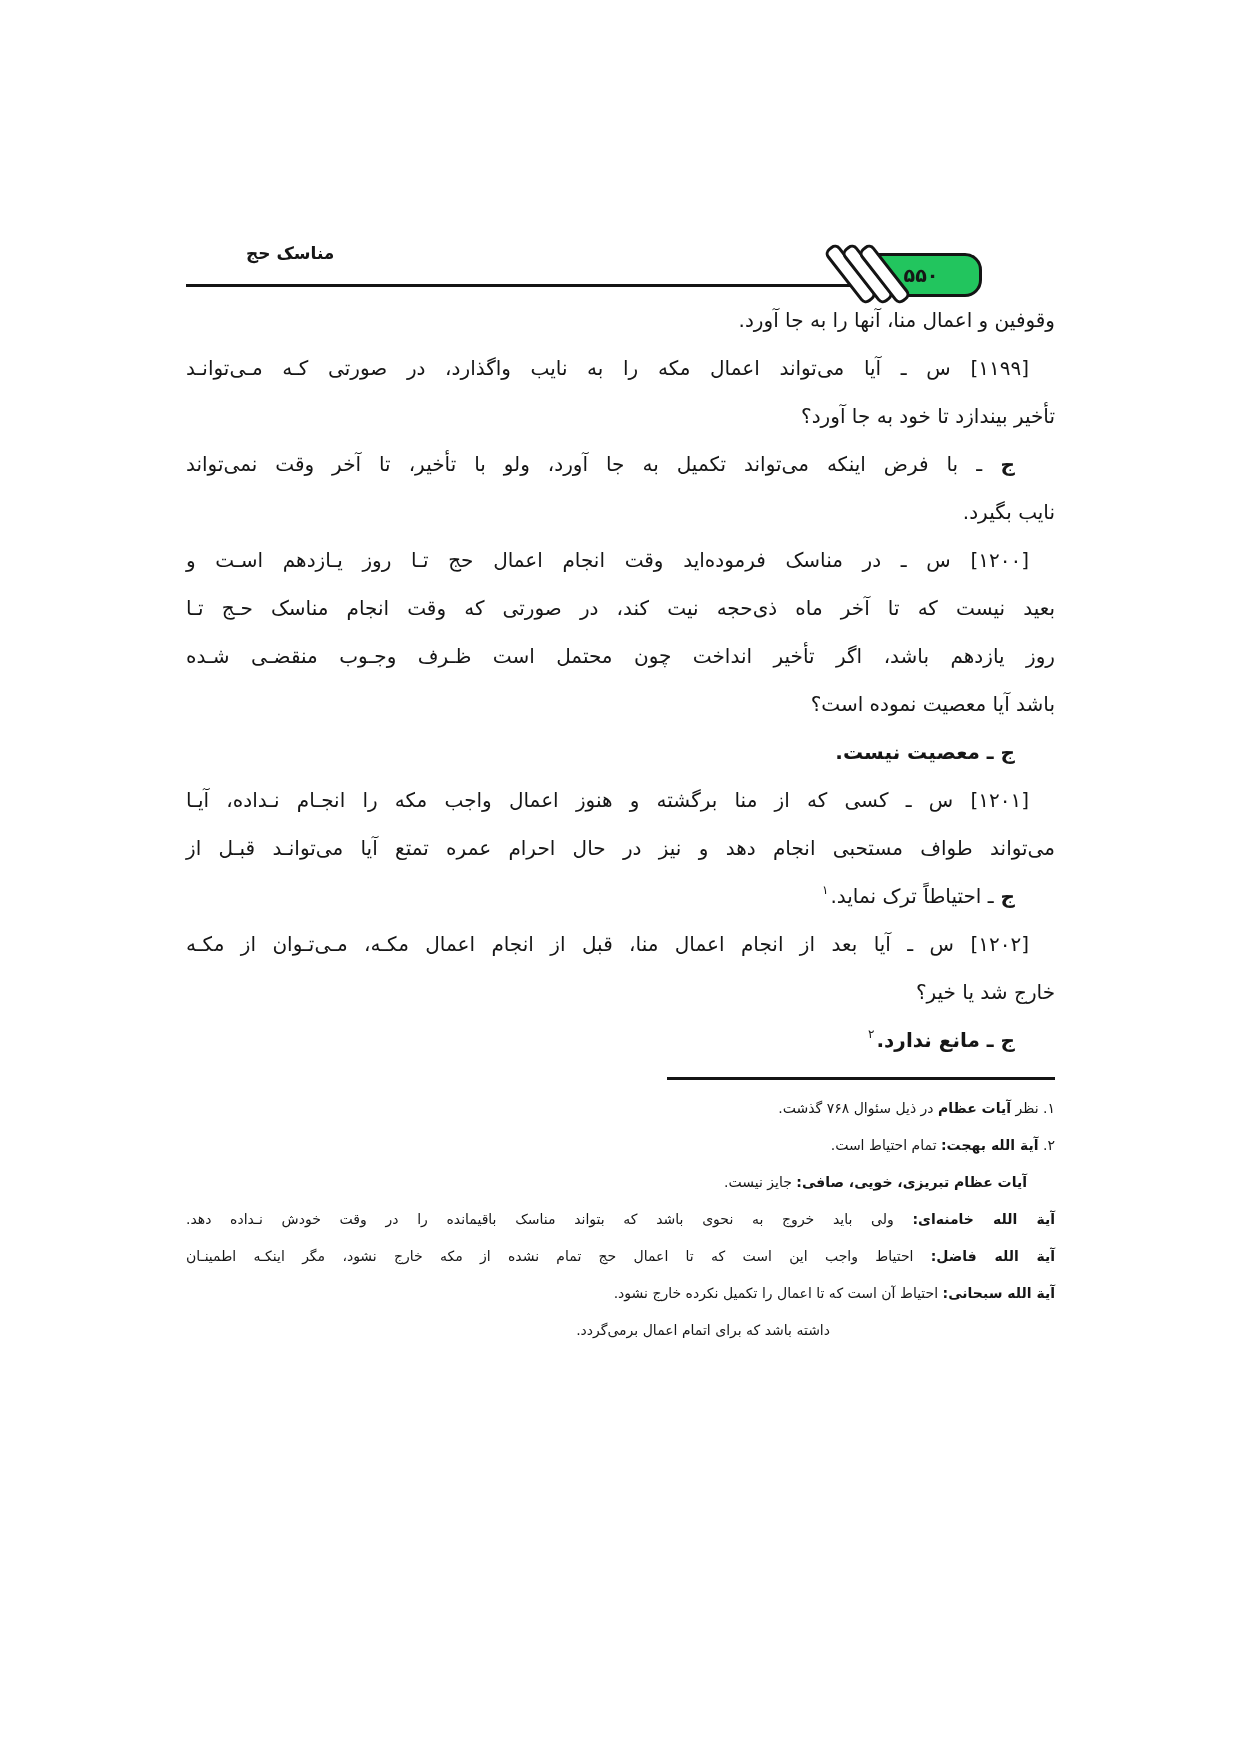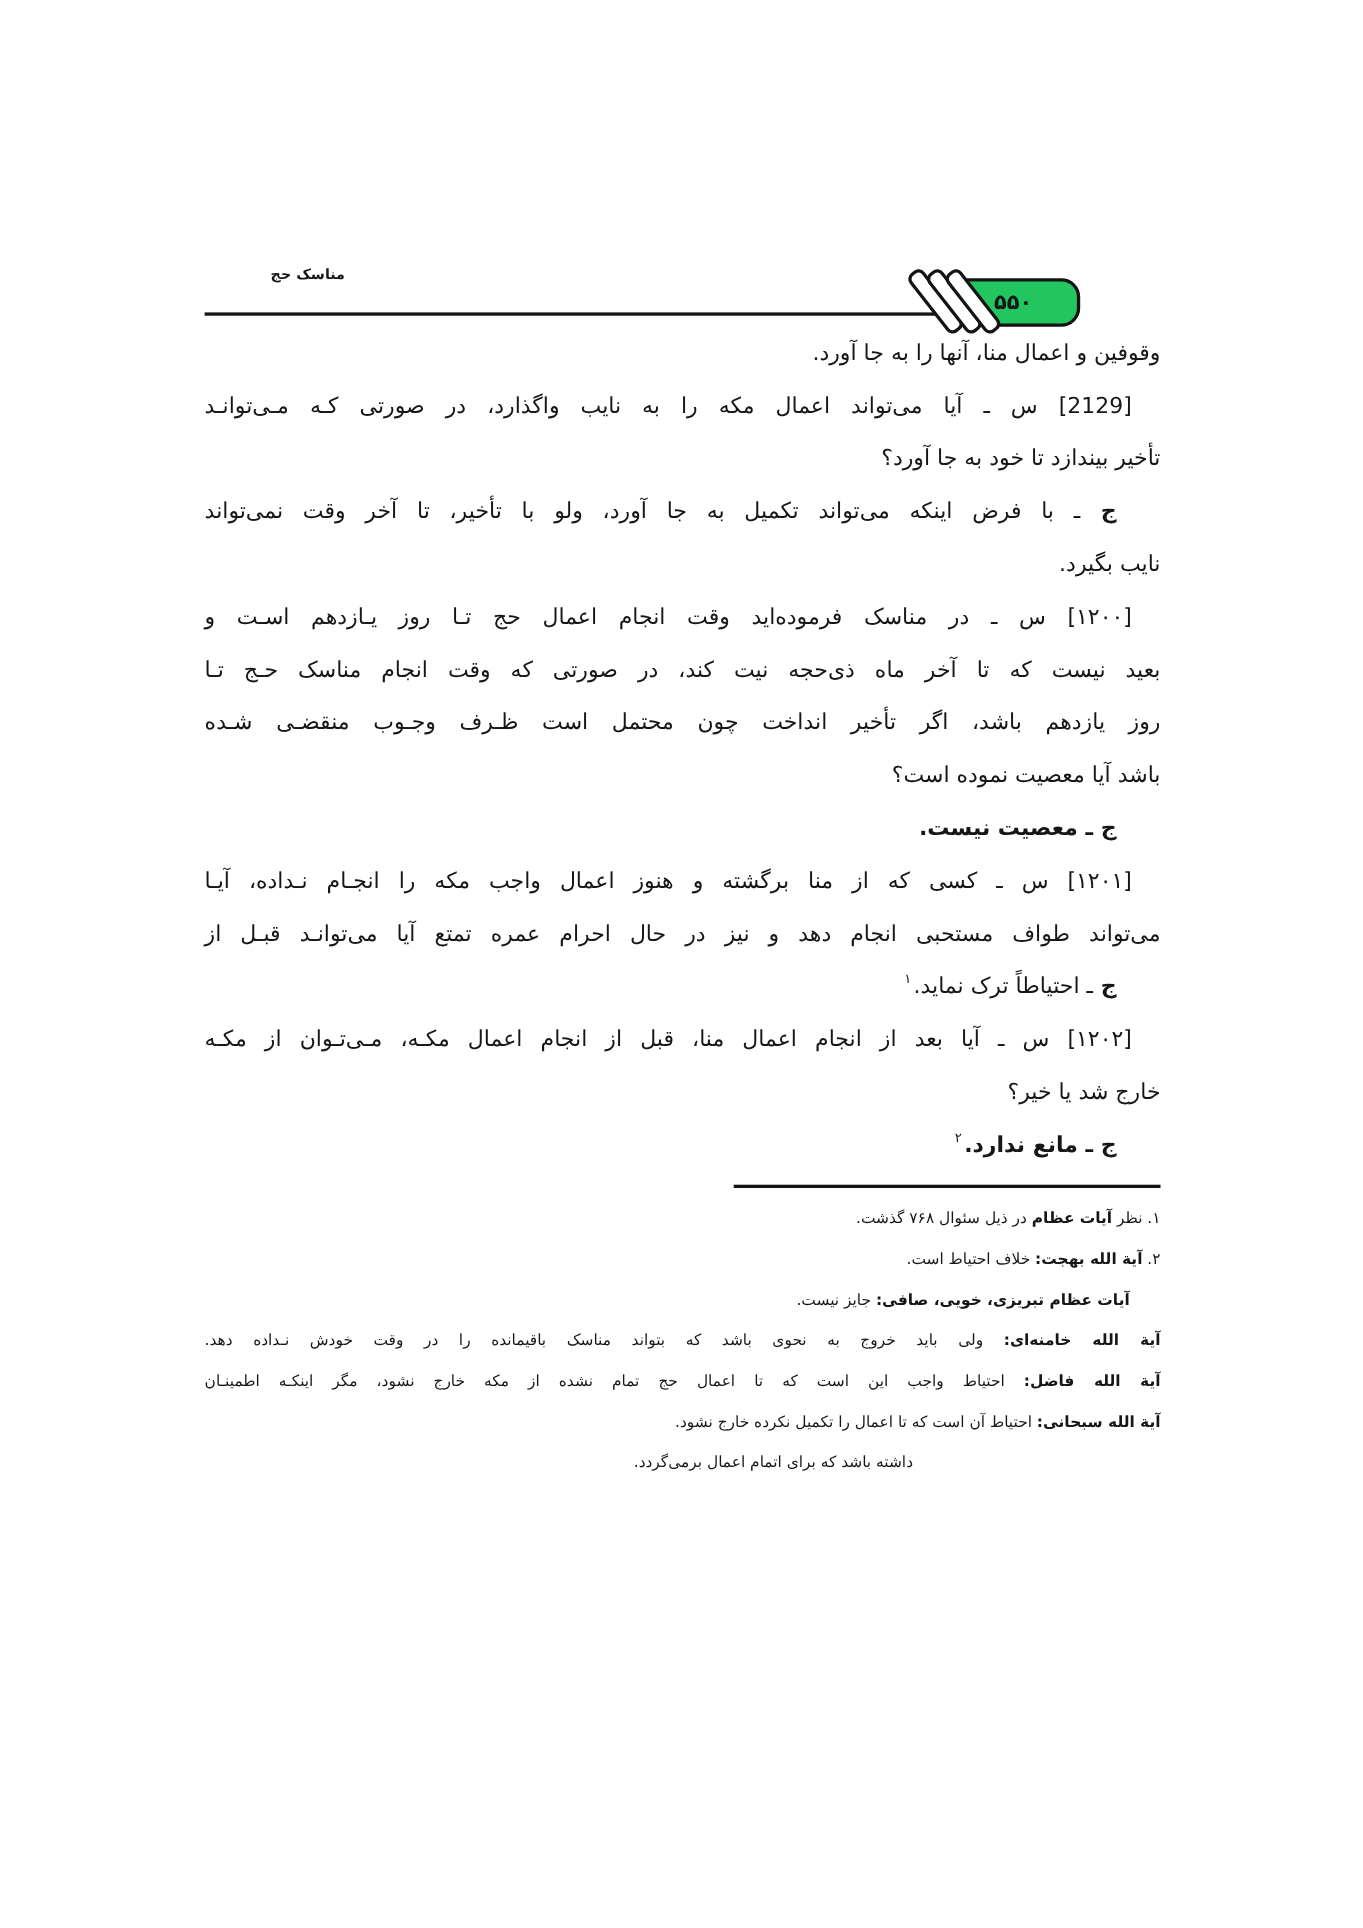--- a/index.html
+++ b/index.html
@@ -8,21 +8,21 @@
     width:1239px;height:1753px;
     margin:0 auto;
     background:#ffffff;
     font-family:"DejaVu Sans", sans-serif;
     color:#161616;
     overflow:hidden;
   }
   
   .header-title{
     position:absolute;left:246px;top:243px;
-    font-size:13px;font-weight:bold;direction:rtl;
+    font-size:17px;font-weight:bold;direction:rtl;
   }
   .header-rule{
     position:absolute;left:186px;top:284px;
     width:700px;height:3px;background:#141414;
   }
   .page-badge{
     position:absolute;left:860px;top:253px;
     width:116px;height:38px;
     background:#22c55e;border:3px solid #141414;border-radius:17px;
     display:flex;align-items:center;justify-content:center;
@@ -86,40 +86,40 @@
   <span class="rope-stripe rope-1"></span>
   <span class="rope-stripe rope-2"></span>
   <span class="rope-stripe rope-3"></span>
   <div class="page-badge">
     <span class="num">۵۵۰</span>
   </div>
 
   <div class="content">
     <div id="body-lines">
         <div class="body-line end"><span>وقوفین و اعمال منا، آنها را به جا آورد.</span></div>
-        <div class="body-line full" style="padding-right: 26px;"><span>[2129] س ـ آیا می‌تواند اعمال مکه را به نایب واگذارد، در صورتی کـه مـی‌توانـد</span></div>
+        <div class="body-line full" style="padding-right: 26px;"><span>[۱۱۹۹] س ـ آیا می‌تواند اعمال مکه را به نایب واگذارد، در صورتی کـه مـی‌توانـد</span></div>
         <div class="body-line end"><span>تأخیر بیندازد تا خود به جا آورد؟</span></div>
         <div class="body-line full" style="padding-right: 40px;"><span class="b">ج </span><span>ـ با فرض اینکه می‌تواند تکمیل به جا آورد، ولو با تأخیر، تا آخر وقت نمی‌تواند</span></div>
         <div class="body-line end"><span>نایب بگیرد.</span></div>
         <div class="body-line full" style="padding-right: 26px;"><span>[۱۲۰۰] س ـ در مناسک فرموده‌اید وقت انجام اعمال حج تـا روز یـازدهم اسـت و</span></div>
         <div class="body-line full"><span>بعید نیست که تا آخر ماه ذی‌حجه نیت کند، در صورتی که وقت انجام مناسک حـج تـا</span></div>
         <div class="body-line full"><span>روز یازدهم باشد، اگر تأخیر انداخت چون محتمل است ظـرف وجـوب منقضـی شـده</span></div>
         <div class="body-line end"><span>باشد آیا معصیت نموده است؟</span></div>
         <div class="body-line end" style="padding-right: 40px;"><span class="b">ج ـ معصیت نیست.</span></div>
         <div class="body-line full" style="padding-right: 26px;"><span>[۱۲۰۱] س ـ کسی که از منا برگشته و هنوز اعمال واجب مکه را انجـام نـداده، آیـا</span></div>
         <div class="body-line full"><span>می‌تواند طواف مستحبی انجام دهد و نیز در حال احرام عمره تمتع آیا می‌توانـد قبـل از</span></div>
         <div class="body-line end" style="padding-right: 40px;"><span class="b">ج </span><span>ـ احتیاطاً ترک نماید.</span><sup class="fn-ref">۱</sup></div>
         <div class="body-line full" style="padding-right: 26px;"><span>[۱۲۰۲] س ـ آیا بعد از انجام اعمال منا، قبل از انجام اعمال مکـه، مـی‌تـوان از مکـه</span></div>
         <div class="body-line end"><span>خارج شد یا خیر؟</span></div>
         <div class="body-line end" style="padding-right: 40px;"><span class="b">ج ـ مانع ندارد.</span><sup class="fn-ref">۲</sup></div>
       </div>
     <div class="footnote-separator"></div>
     <div id="footnote-lines" class="footnotes">
         <div class="footnote-line end"><span>۱. نظر </span><span class="b">آیات عظام</span><span> در ذیل سئوال ۷۶۸ گذشت.</span></div>
-        <div class="footnote-line end"><span>۲. </span><span class="b">آیة الله بهجت:</span><span> خلاف احتیاط است.</span></div>
+        <div class="footnote-line end"><span>۲. </span><span class="b">آیة الله بهجت:</span><span> تمام احتیاط است.</span></div>
         <div class="footnote-line end" style="padding-right: 28px;"><span class="b">آیات عظام تبریزی، خویی، صافی:</span><span> جایز نیست.</span></div>
         <div class="footnote-line full"><span class="b">آیة الله خامنه‌ای:</span><span> ولی باید خروج به نحوی باشد که بتواند مناسک باقیمانده را در وقت خودش نـداده دهد.</span></div>
         <div class="footnote-line full"><span class="b">آیة الله فاضل:</span><span> احتیاط واجب این است که تا اعمال حج تمام نشده از مکه خارج نشود، مگر اینکـه اطمینـان</span></div>
         <div class="footnote-line end"><span class="b">آیة الله سبحانی:</span><span> احتیاط آن است که تا اعمال را تکمیل نکرده خارج نشود.</span></div>
         <div class="footnote-line end" style="padding-right: 225px;"><span>داشته باشد که برای اتمام اعمال برمی‌گردد.</span></div>
       </div>
   </div>
 
 </div>
 

